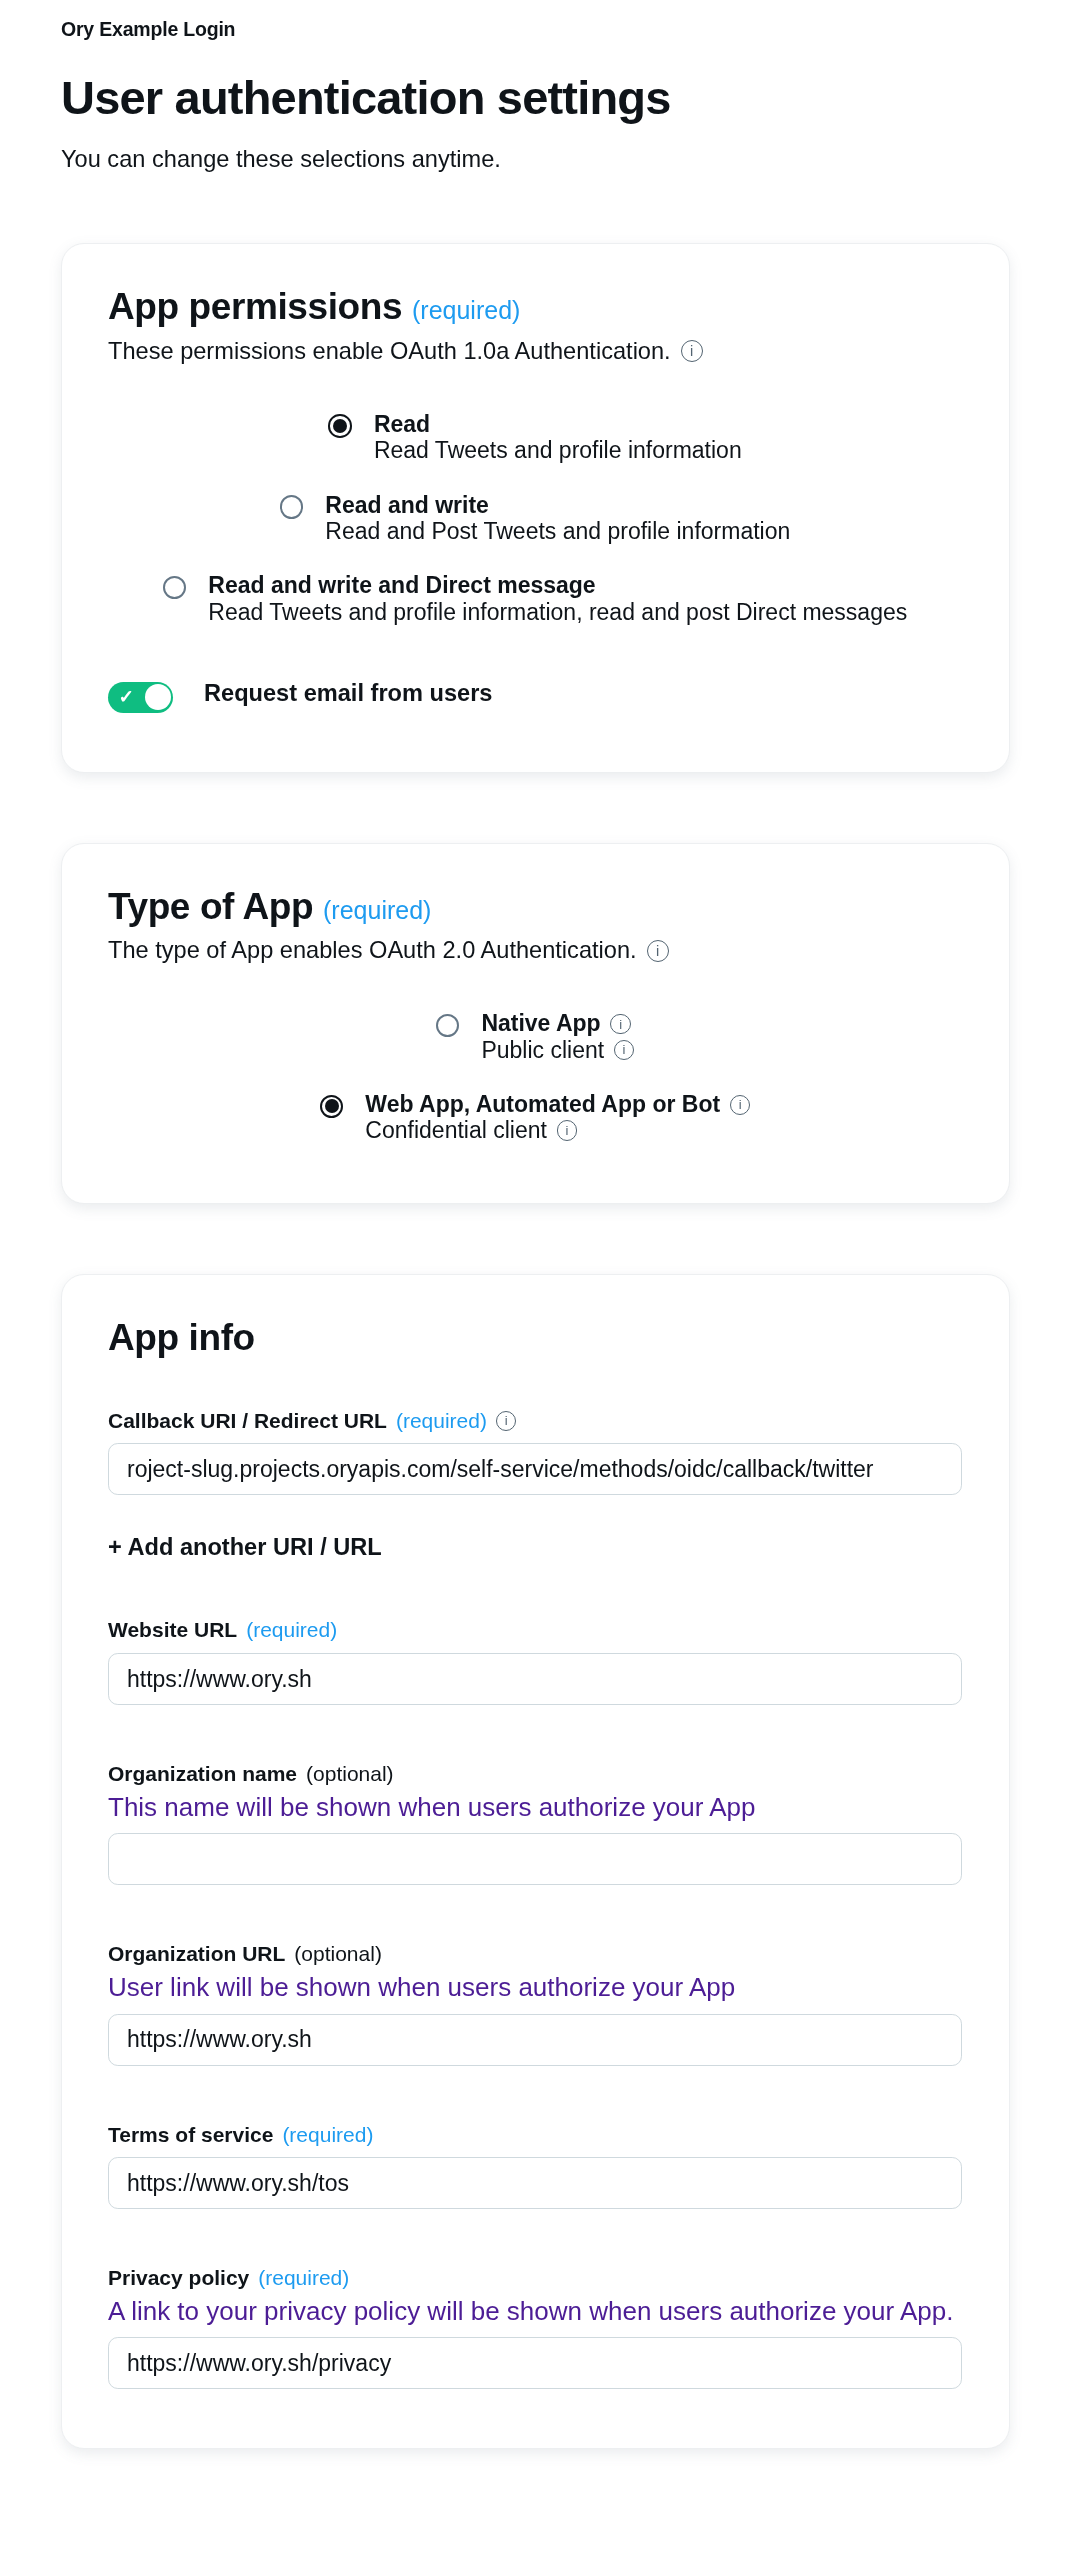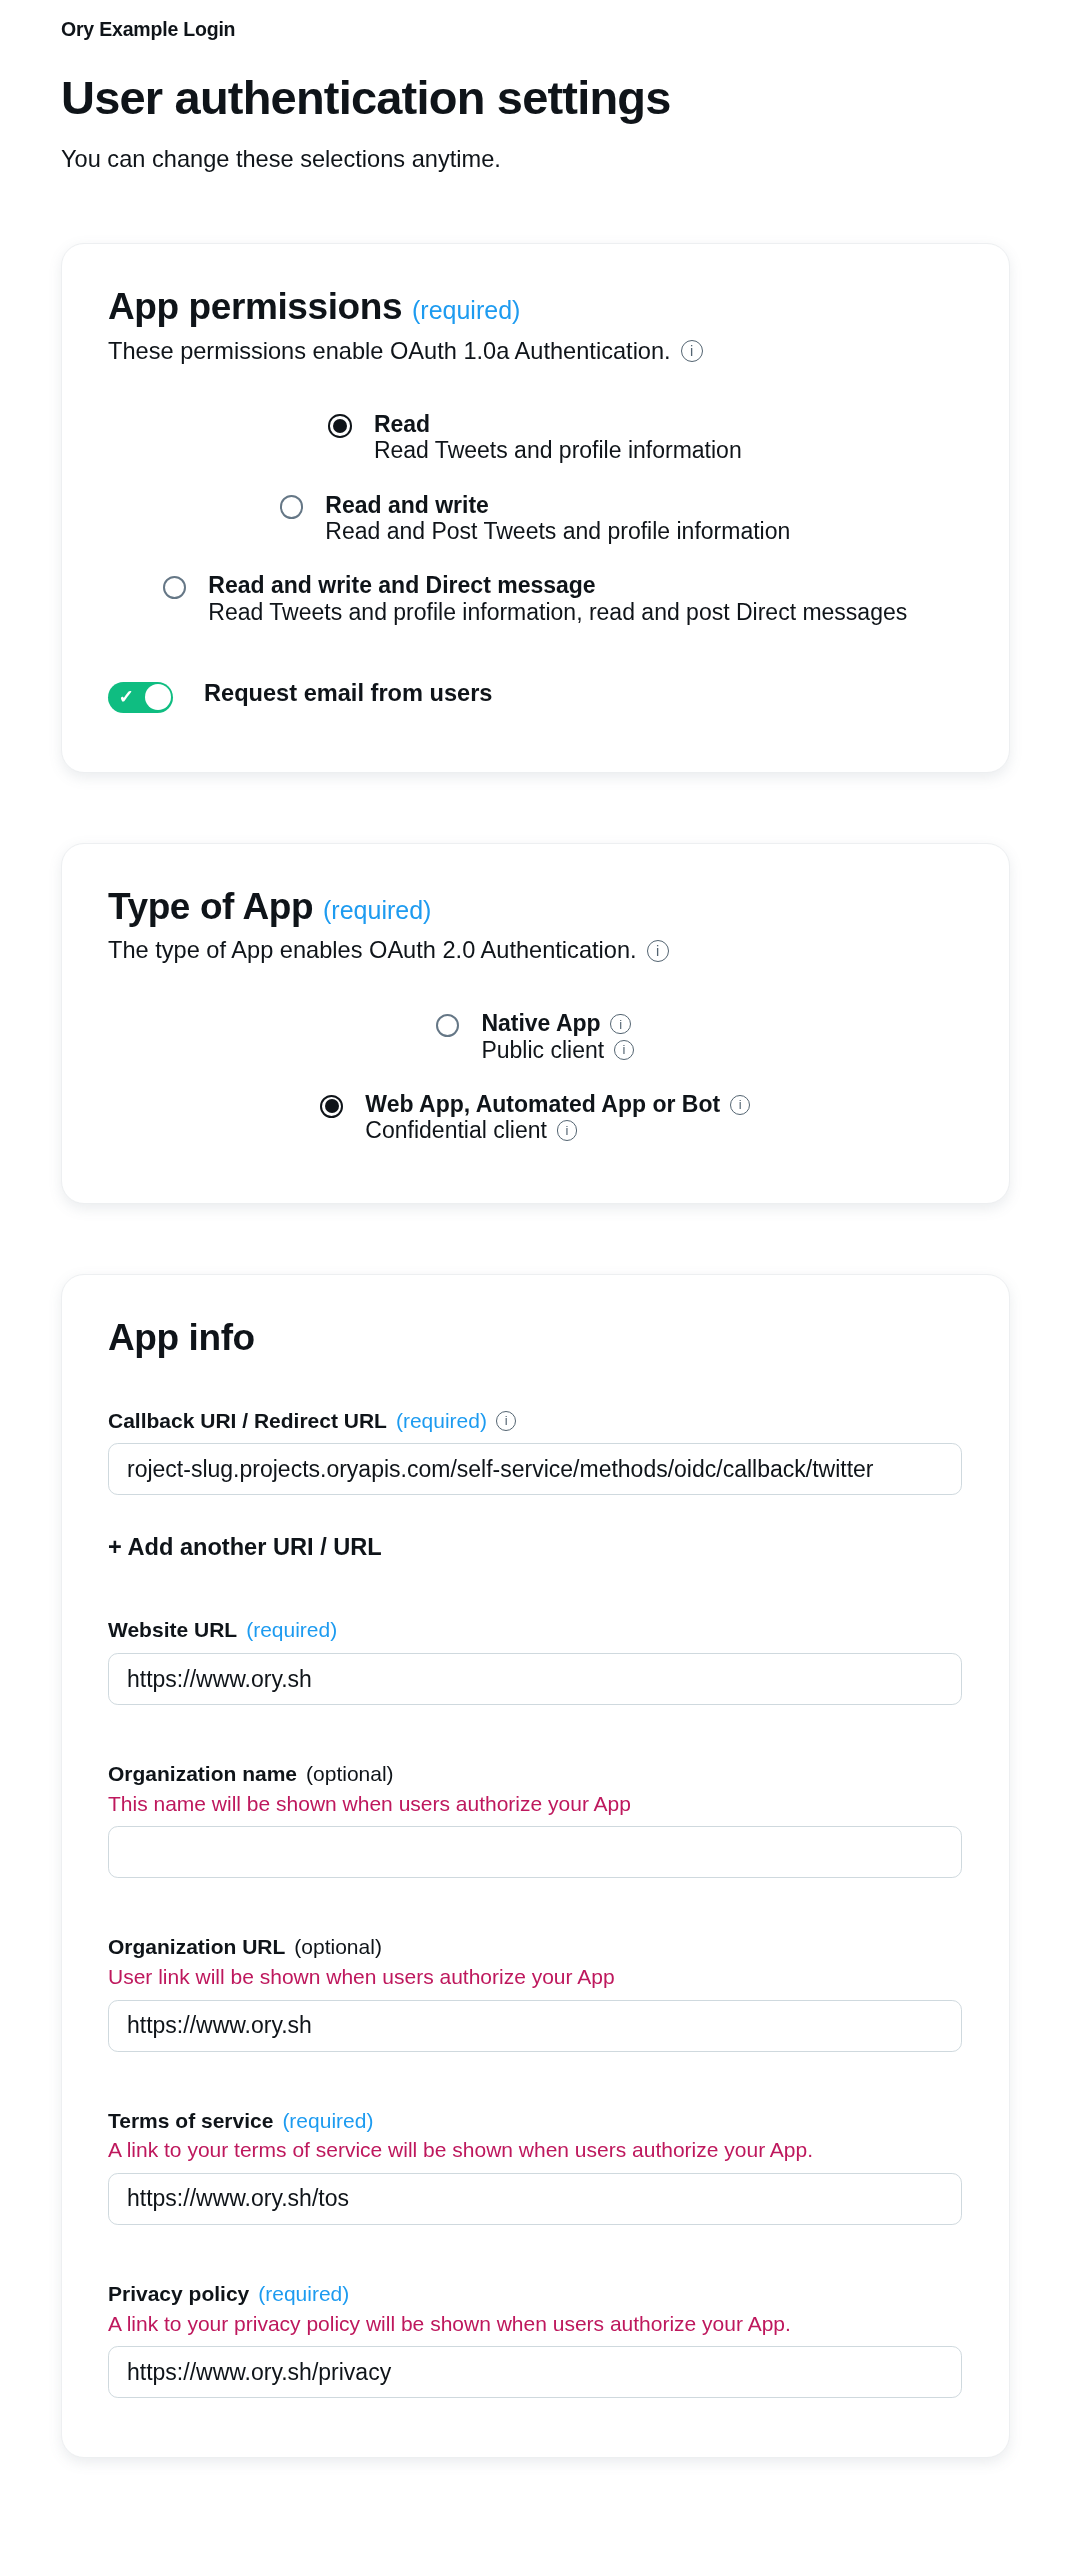--- a/index.html
+++ b/index.html
@@ -70,21 +70,21 @@
   }
   .toggle-label { font-size: 23.6px; font-weight: 700; }
   .toggle-desc { font-size: 23.6px; line-height: 1.4; margin-top: 6.5px; max-width: 805px; }
 
   
   .field { margin-top: 57px; }
   .field.first { margin-top: 50px; }
   .field-label { font-size: 21px; font-weight: 700; display: flex; align-items: center; gap: 9px; }
   .req-label { font-size: 21px; color: #1d9bf0; font-weight: 400; }
   .opt-label-txt { font-size: 21px; color: #0f1419; font-weight: 400; }
-  .field-help { font-size: 21px; color: #be185d; margin-top: 5.7px; }
+  .field-help { font-size: 26px; color: #4c1d95; margin-top: 5.7px; }
   .text-input {
     display: block; width: 100%; height: 52px; margin-top: 10.6px;
     border: 1.2px solid #cfd9de; border-radius: 9.8px;
     padding: 14px 18px; font-size: 23px; color: #0f1419;
     font-family: "Liberation Sans", sans-serif; background: #ffffff; outline: none;
   }
   .add-link { margin-top: 39px; font-size: 23.6px; font-weight: 700; cursor: pointer; display: inline-block; }
 </style>
 </head>
 <body>
@@ -216,21 +216,20 @@
       </div>
       <div class="field-help">User link will be shown when users authorize your App</div>
       <input class="text-input" type="text" value="https://www.ory.sh" style="">
     </div>
 
     <div class="field">
       <div class="field-label">
         <span>Terms of service</span>
         <span class="req-label">(required)</span>
       </div>
-      <div class="field-help">A link to your terms of service will be shown when users authorize your App.</div>
       <input class="text-input" type="text" value="https://www.ory.sh/tos" style="">
     </div>
 
     <div class="field">
       <div class="field-label">
         <span>Privacy policy</span>
         <span class="req-label">(required)</span>
       </div>
       <div class="field-help">A link to your privacy policy will be shown when users authorize your App.</div>
       <input class="text-input" type="text" value="https://www.ory.sh/privacy" style="">

